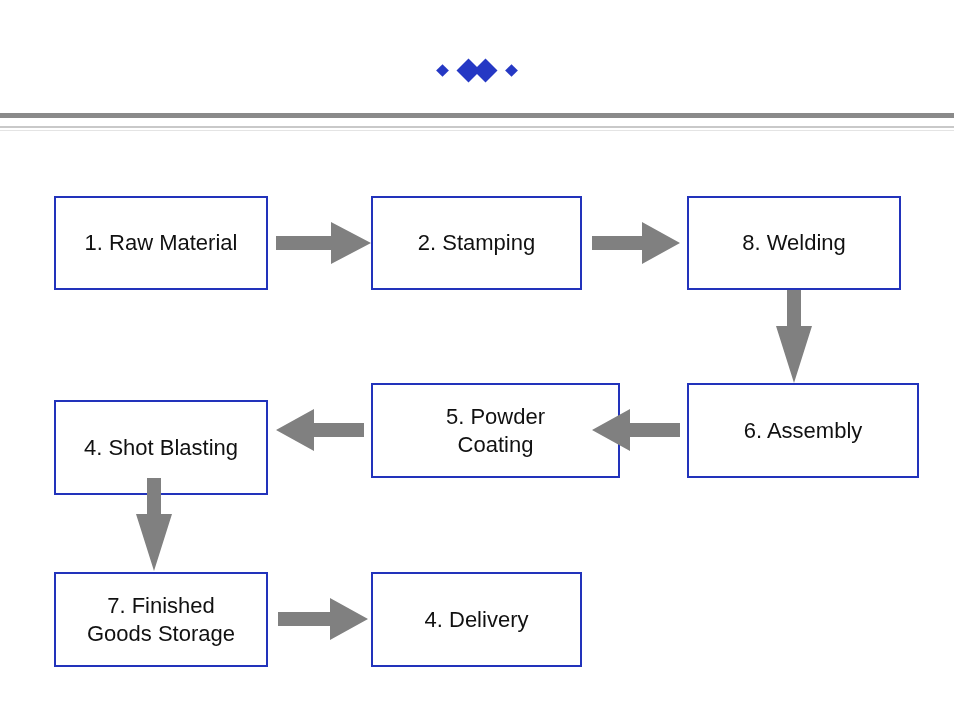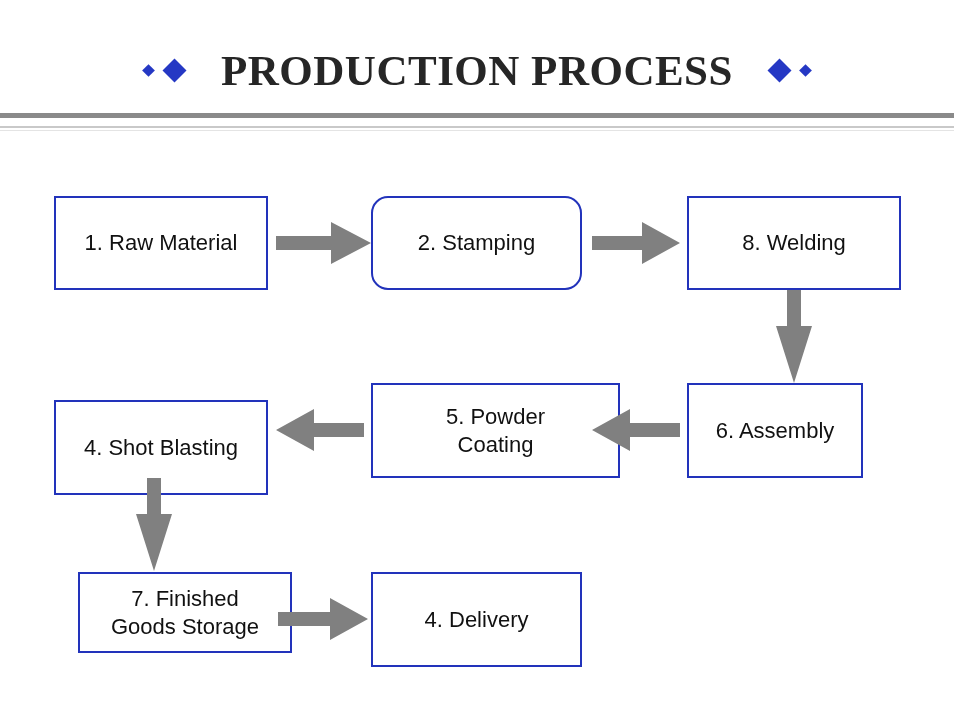--- a/index.html
+++ b/index.html
@@ -100,40 +100,39 @@
   .arrow-h svg, .arrow-v svg { display: block; }
 </style>
 </head>
 <body>
 
 <div id="title-bar">
   <div class="diamond-group">
     <span class="diamond sm"></span>
     <span class="diamond lg"></span>
   </div>
-  <div id="page-title">PRODUCTION PROCESS</div>
   <div class="diamond-group">
     <span class="diamond lg"></span>
     <span class="diamond sm"></span>
   </div>
 </div>
 
 <div id="rule-thick"></div>
 <div id="rule-thin"></div>
 <div id="rule-thin-2"></div>
 
 <div class="pbox" style="left:54px;  top:196px; width:214px; height:94px;">1. Raw Material</div>
 
 <div class="arrow-h" style="left:276px; top:222px;">
   <svg width="95" height="42" viewBox="0 0 95 42">
     <polygon points="0,14 55,14 55,0 95,21 55,42 55,28 0,28" fill="#808080"></polygon>
   </svg>
 </div>
 
-<div class="pbox" style="left:371px; top:196px; width:211px; height:94px;border-radius:17px;">2. Stamping</div>
+<div class="pbox" style="left:371px; top:196px; width:211px; height:94px;">2. Stamping</div>
 
 <div class="arrow-h" style="left:592px; top:222px;">
   <svg width="88" height="42" viewBox="0 0 88 42">
     <polygon points="0,14 50,14 50,0 88,21 50,42 50,28 0,28" fill="#808080"></polygon>
   </svg>
 </div>
 
 <div class="pbox" style="left:687px; top:196px; width:214px; height:94px;">8. Welding</div>
 
 <div class="arrow-v" style="left:776px; top:290px;">
@@ -152,29 +151,29 @@
 
 <div class="pbox" style="left:371px; top:383px; width:249px; height:95px;">5. Powder
 Coating</div>
 
 <div class="arrow-h" style="left:592px; top:409px;">
   <svg width="88" height="42" viewBox="0 0 88 42">
     <polygon points="88,14 38,14 38,0 0,21 38,42 38,28 88,28" fill="#808080"></polygon>
   </svg>
 </div>
 
-<div class="pbox" style="left:687px; top:383px; width:176px; height:95px;">6. Assembly</div>
+<div class="pbox" style="left:687px; top:383px; width:232px; height:95px;">6. Assembly</div>
 
 <div class="arrow-v" style="left:136px; top:478px;">
   <svg width="36" height="93" viewBox="0 0 36 93">
     <polygon points="11,0 25,0 25,36 36,36 18,93 0,36 11,36" fill="#808080"></polygon>
   </svg>
 </div>
 
-<div class="pbox" style="left:54px;  top:572px; width:214px; height:81px;margin-left:24px;">7. Finished
+<div class="pbox" style="left:54px;  top:572px; width:214px; height:95px;">7. Finished
 Goods Storage</div>
 
 <div class="arrow-h" style="left:278px; top:598px;">
   <svg width="90" height="42" viewBox="0 0 90 42">
     <polygon points="0,14 52,14 52,0 90,21 52,42 52,28 0,28" fill="#808080"></polygon>
   </svg>
 </div>
 
 <div class="pbox" style="left:371px; top:572px; width:211px; height:95px;">4. Delivery</div>
 

